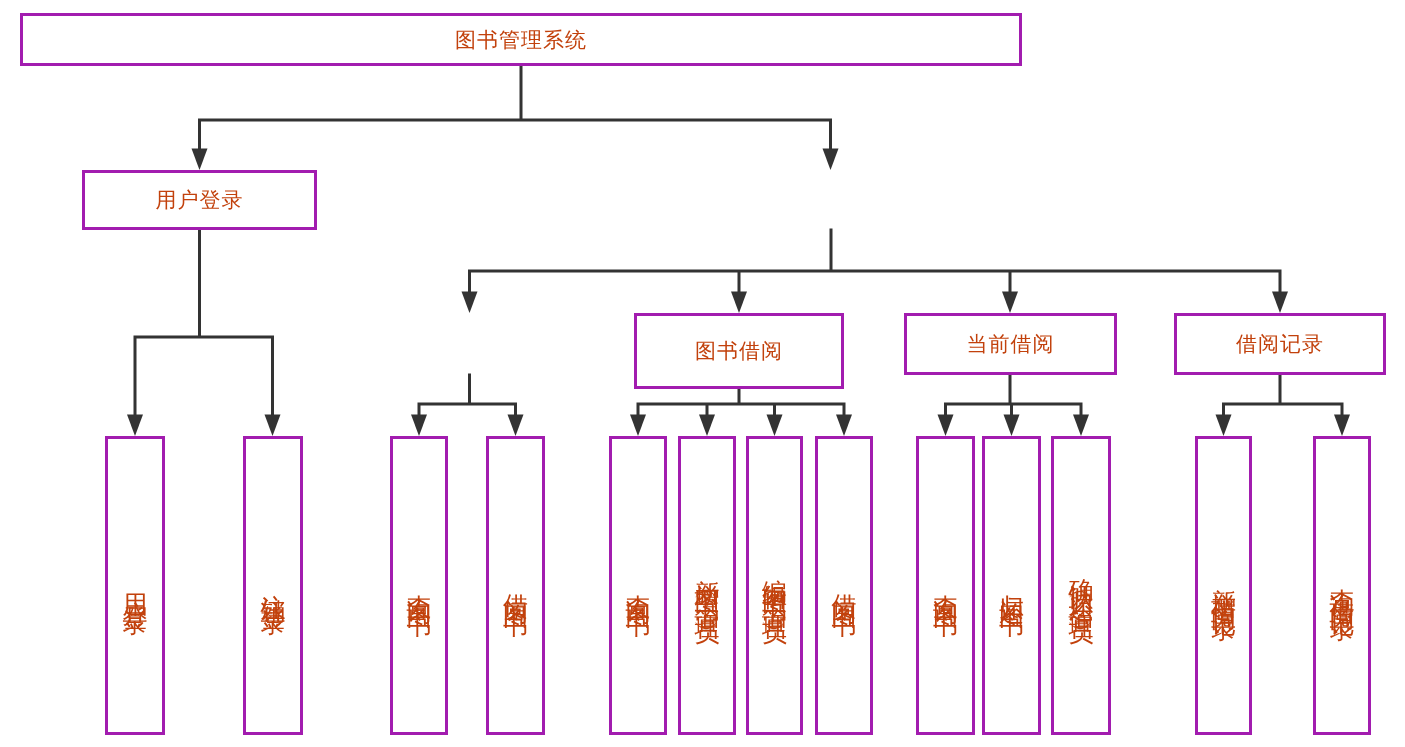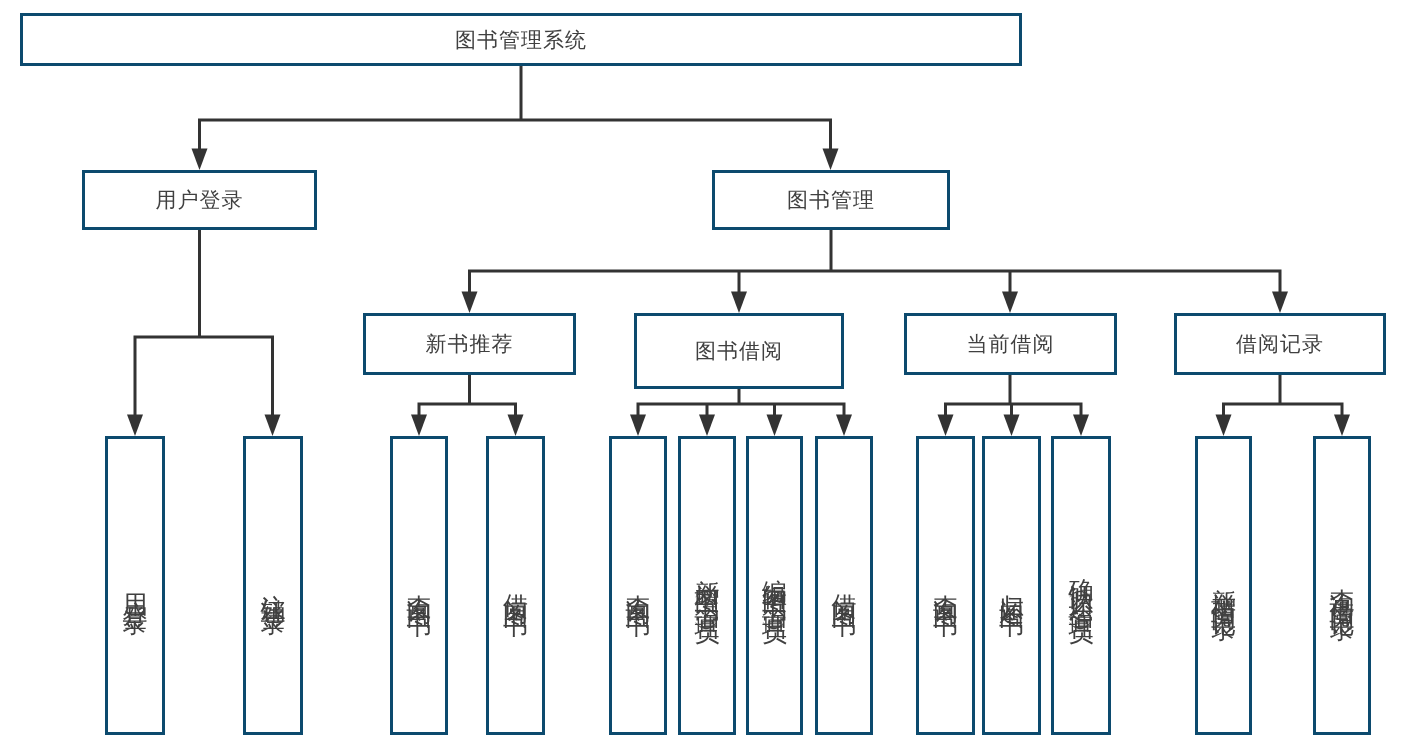--- a/index.html
+++ b/index.html
@@ -9,24 +9,24 @@
     background:#ffffff;
     font-family:"Liberation Sans","DejaVu Sans",sans-serif;
     overflow:hidden;
   }
   .wires{position:absolute;left:0;top:0;z-index:1;}
   .wires path{stroke:#333333;stroke-width:3;fill:none;stroke-linecap:square;}
   .wires polygon{fill:#333333;stroke:none;}
   .box{
     position:absolute;
     box-sizing:border-box;
-    border:3px solid #0c4a6e;
+    border:3px solid #a21caf;
     background:#ffffff;
     display:flex;align-items:center;justify-content:center;
-    color:#404040;
+    color:#c2410c;
     z-index:2;
   }
   .hbox{font-size:21px;letter-spacing:1px;}
   .root{font-size:21px;letter-spacing:1px;}
   .leaf span{
     writing-mode:vertical-rl;
     text-orientation:mixed;
     font-size:25px;
     letter-spacing:6px;
     line-height:1;
@@ -90,27 +90,21 @@
     </g>
   </svg>
 
   <div class="box root" style="left:20px;top:13px;width:1002px;height:53px">
     <span>图书管理系统</span>
   </div>
 
   <div class="box hbox" style="left:82px;top:170px;width:235px;height:60px">
     <span>用户登录</span>
   </div>
-  <div class="box hbox" style="left:712px;top:170px;width:238px;height:60px">
-    <span>图书管理</span>
-  </div>
 
-  <div class="box hbox" style="left:363px;top:313px;width:213px;height:62px">
-    <span>新书推荐</span>
-  </div>
   <div class="box hbox" style="left:634px;top:313px;width:210px;height:76px">
     <span>图书借阅</span>
   </div>
   <div class="box hbox" style="left:904px;top:313px;width:213px;height:62px">
     <span>当前借阅</span>
   </div>
   <div class="box hbox" style="left:1174px;top:313px;width:212px;height:62px">
     <span>借阅记录</span>
   </div>
 

